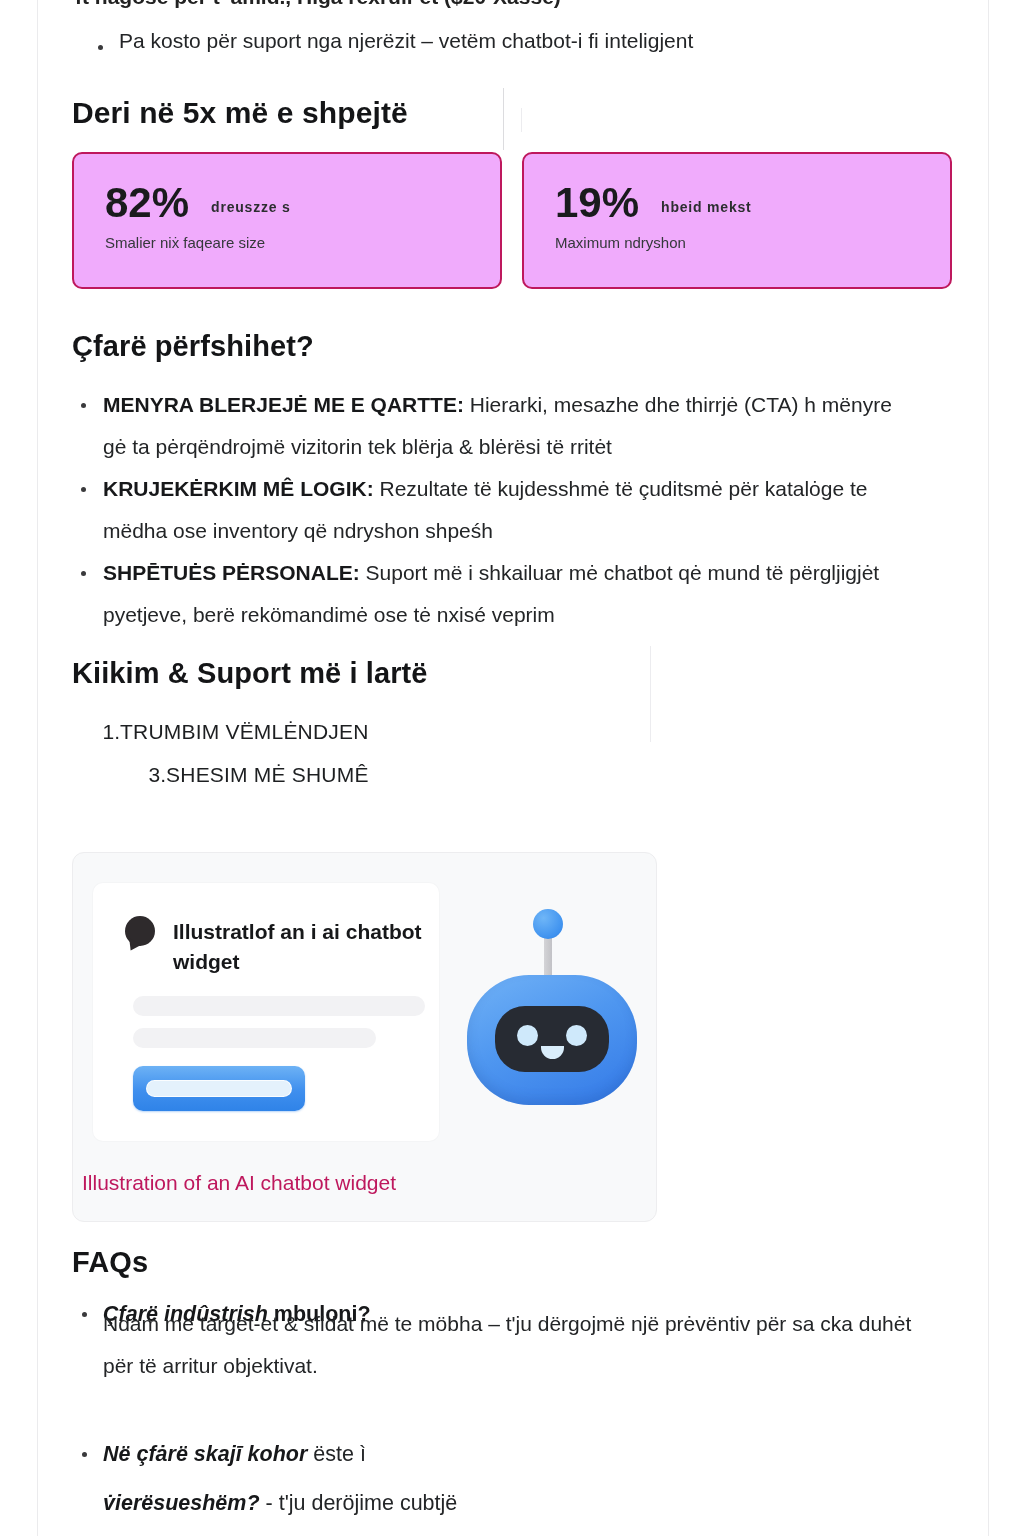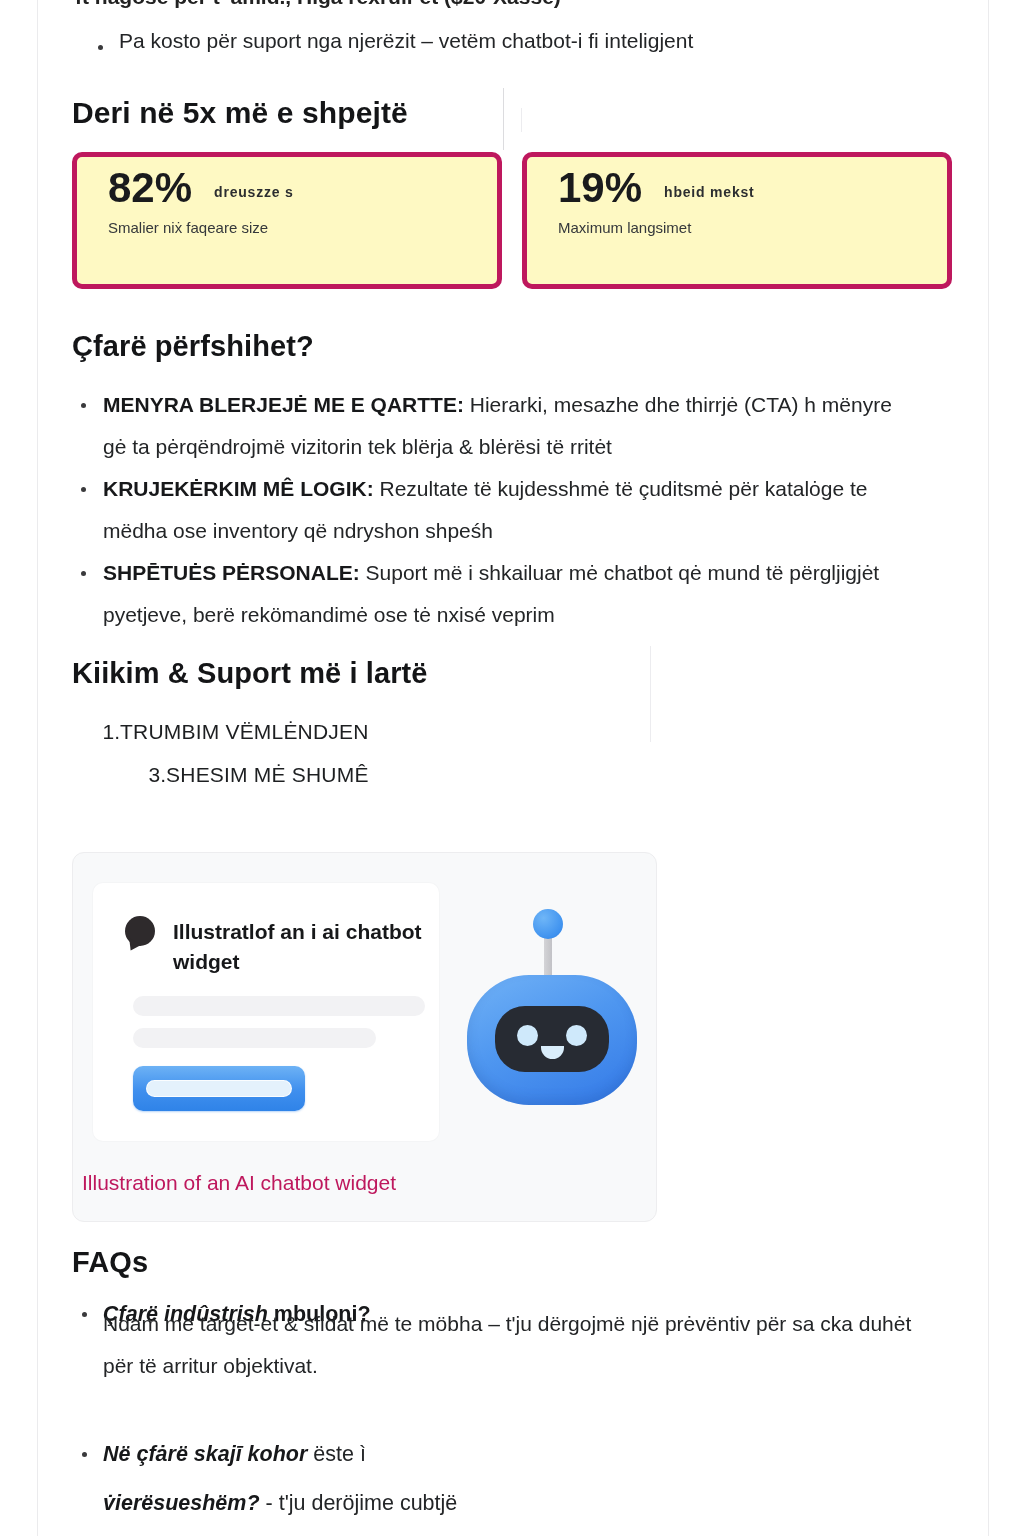--- a/index.html
+++ b/index.html
@@ -18,22 +18,22 @@
   .clipped-line{left:75px;top:-15px;font-size:21px;font-weight:700;white-space:nowrap;color:#222;}
   .bullet-row{display:flex;align-items:center;}
   .dot{width:5px;height:5px;border-radius:50%;background:#3a3a3c;flex:none;}
   .top-bullet{left:98px;top:26px;width:880px;font-size:21px;line-height:30px;color:#232527;}
   .top-bullet .dot{margin:13px 16px 0 0;}
 
   
   .h1{font-size:30px;font-weight:700;color:#141517;letter-spacing:.1px;}
 
   
-  .card{position:absolute;width:430px;height:137px;background:#fef9c3;border:5px solid #be185d;
-        border-radius:10px;box-sizing:border-box;padding:10px 0 0 31px;}
+  .card{position:absolute;width:430px;height:137px;background:#f0abfc;border:2px solid #be185d;
+        border-radius:10px;box-sizing:border-box;padding:28px 0 0 31px;}
   .stat-top{display:flex;align-items:center;}
   .stat-value{font-size:42px;font-weight:700;color:#1a1b1d;line-height:1;}
   .stat-tag{font-size:14px;font-weight:700;color:#2c2e30;letter-spacing:.8px;margin-left:22px;margin-top:7px;}
   .stat-desc{font-size:15px;color:#35383b;margin-top:10px;}
 
   
   .includes-list{left:72px;top:384px;width:880px;}
   .inc-item{position:relative;padding-left:31px;font-size:21px;line-height:42px;color:#232527;width:810px;}
   .inc-item .dot{position:absolute;left:9px;top:19px;width:5px;height:5px;}
   .inc-item .b{font-weight:700;color:#17181a;}
@@ -106,21 +106,21 @@
     <span class="stat-value">82%</span>
     <span class="stat-tag">dreuszze s</span>
   </div>
   <div class="stat-desc">Smalier niẋ faqeare size</div>
 </div>
 <div class="card" style="left:522px;top:152px">
   <div class="stat-top">
     <span class="stat-value">19%</span>
     <span class="stat-tag">hbeid mekst</span>
   </div>
-  <div class="stat-desc">Maximum langsimet</div>
+  <div class="stat-desc">Maximum ndryshon</div>
 </div>
 
 <div class="abs h1" style="left:72px;top:330px;font-size:29px">Çfarë përfshihet?</div>
 <div class="abs includes-list">
   <div class="inc-item">
     <span class="dot"></span><span class="b">MENYRA BLERJEJĖ ME E QARTTE:</span><span> Hierarki, mesazhe dhe thirrjė (CTA) h mënyre gė ta pėrqëndrojmë vizitorin tek blërja &amp; blėrësi të rritėt</span>
   </div>
   <div class="inc-item">
     <span class="dot"></span><span class="b">KRUJEKĖRKIM MÊ LOGIK:</span><span> Rezultate të kujdesshmė të çuditsmė për katalȯge te mëdha ose inventory që ndryshon shpeśh</span>
   </div>

